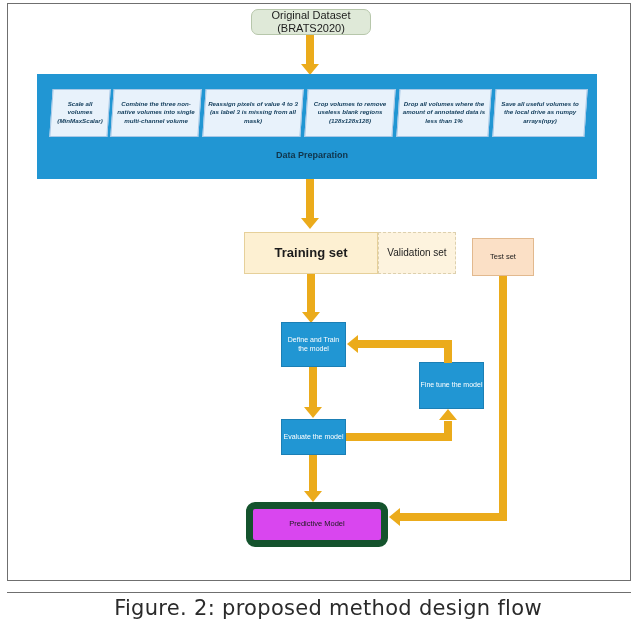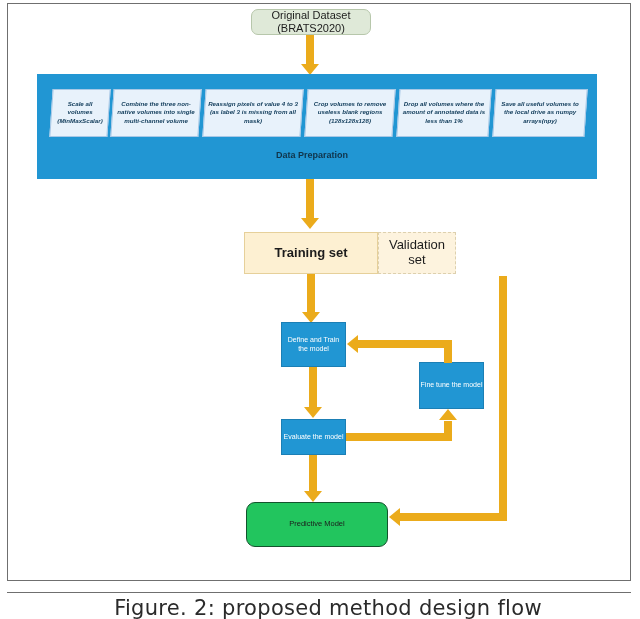--- a/index.html
+++ b/index.html
@@ -107,38 +107,38 @@
   .node-split {
     background: #fdf0d2;
     border: 1px solid #e6d09a;
     font-size: 13px;
     color: #1c1c1c;
     font-weight: bold;
   }
   .node-split-val {
     background: #fdf3de;
     border: 1px dashed #ddd0ae;
-    font-size: 13px;
+    font-size: 10px;
     color: #1c1c1c;
   }
   .node-test {
     background: #fbe0c6;
     border: 1px solid #e2b98e;
     font-size: 7.5px;
     color: #1c1c1c;
   }
   .node-blue {
     background: #2196d3;
     border: 1px solid #1b7fb5;
     color: #ffffff;
     font-size: 7px;
   }
   .node-predictive {
-    background: #22c55e;
-    border: 1px solid #14532d;
+    background: #d946ef;
+    border: 7px solid #14532d;
     border-radius: 9px;
     font-size: 7.5px;
     color: #1c1c1c;
   }
 
   
   .abar {
     position: absolute;
     background: #ebab1b;
   }
@@ -197,20 +197,21 @@
     </div>
 
     <div class="band-label" style="left:229px; top:146px; width:150px;">Data Preparation</div>
 
     <div class="abar" style="left:298px; top:175px; width:8px; height:42px;"></div>
     <div class="ahead ahead-down" style="left:293px; top:214px;"></div>
 
     <div class="node node-split" style="left:236px; top:228px; width:134px; height:42px;">Training set</div>
     <div class="node node-split-val" style="left:370px; top:228px; width:78px; height:42px;">Validation set</div>
 
+    <div class="node node-test" style="left:464px; top:234px; width:62px; height:38px;">Test set</div>
 
     <div class="abar" style="left:299px; top:270px; width:8px; height:41px;"></div>
     <div class="ahead ahead-down" style="left:294px; top:308px;"></div>
 
     <div class="node node-blue" style="left:273px; top:318px; width:65px; height:45px;">Define and Train the model</div>
 
     <div class="abar" style="left:301px; top:363px; width:8px; height:43px;"></div>
     <div class="ahead ahead-down" style="left:296px; top:403px;"></div>
 
     <div class="node node-blue" style="left:273px; top:415px; width:65px; height:36px;">Evaluate the model</div>

